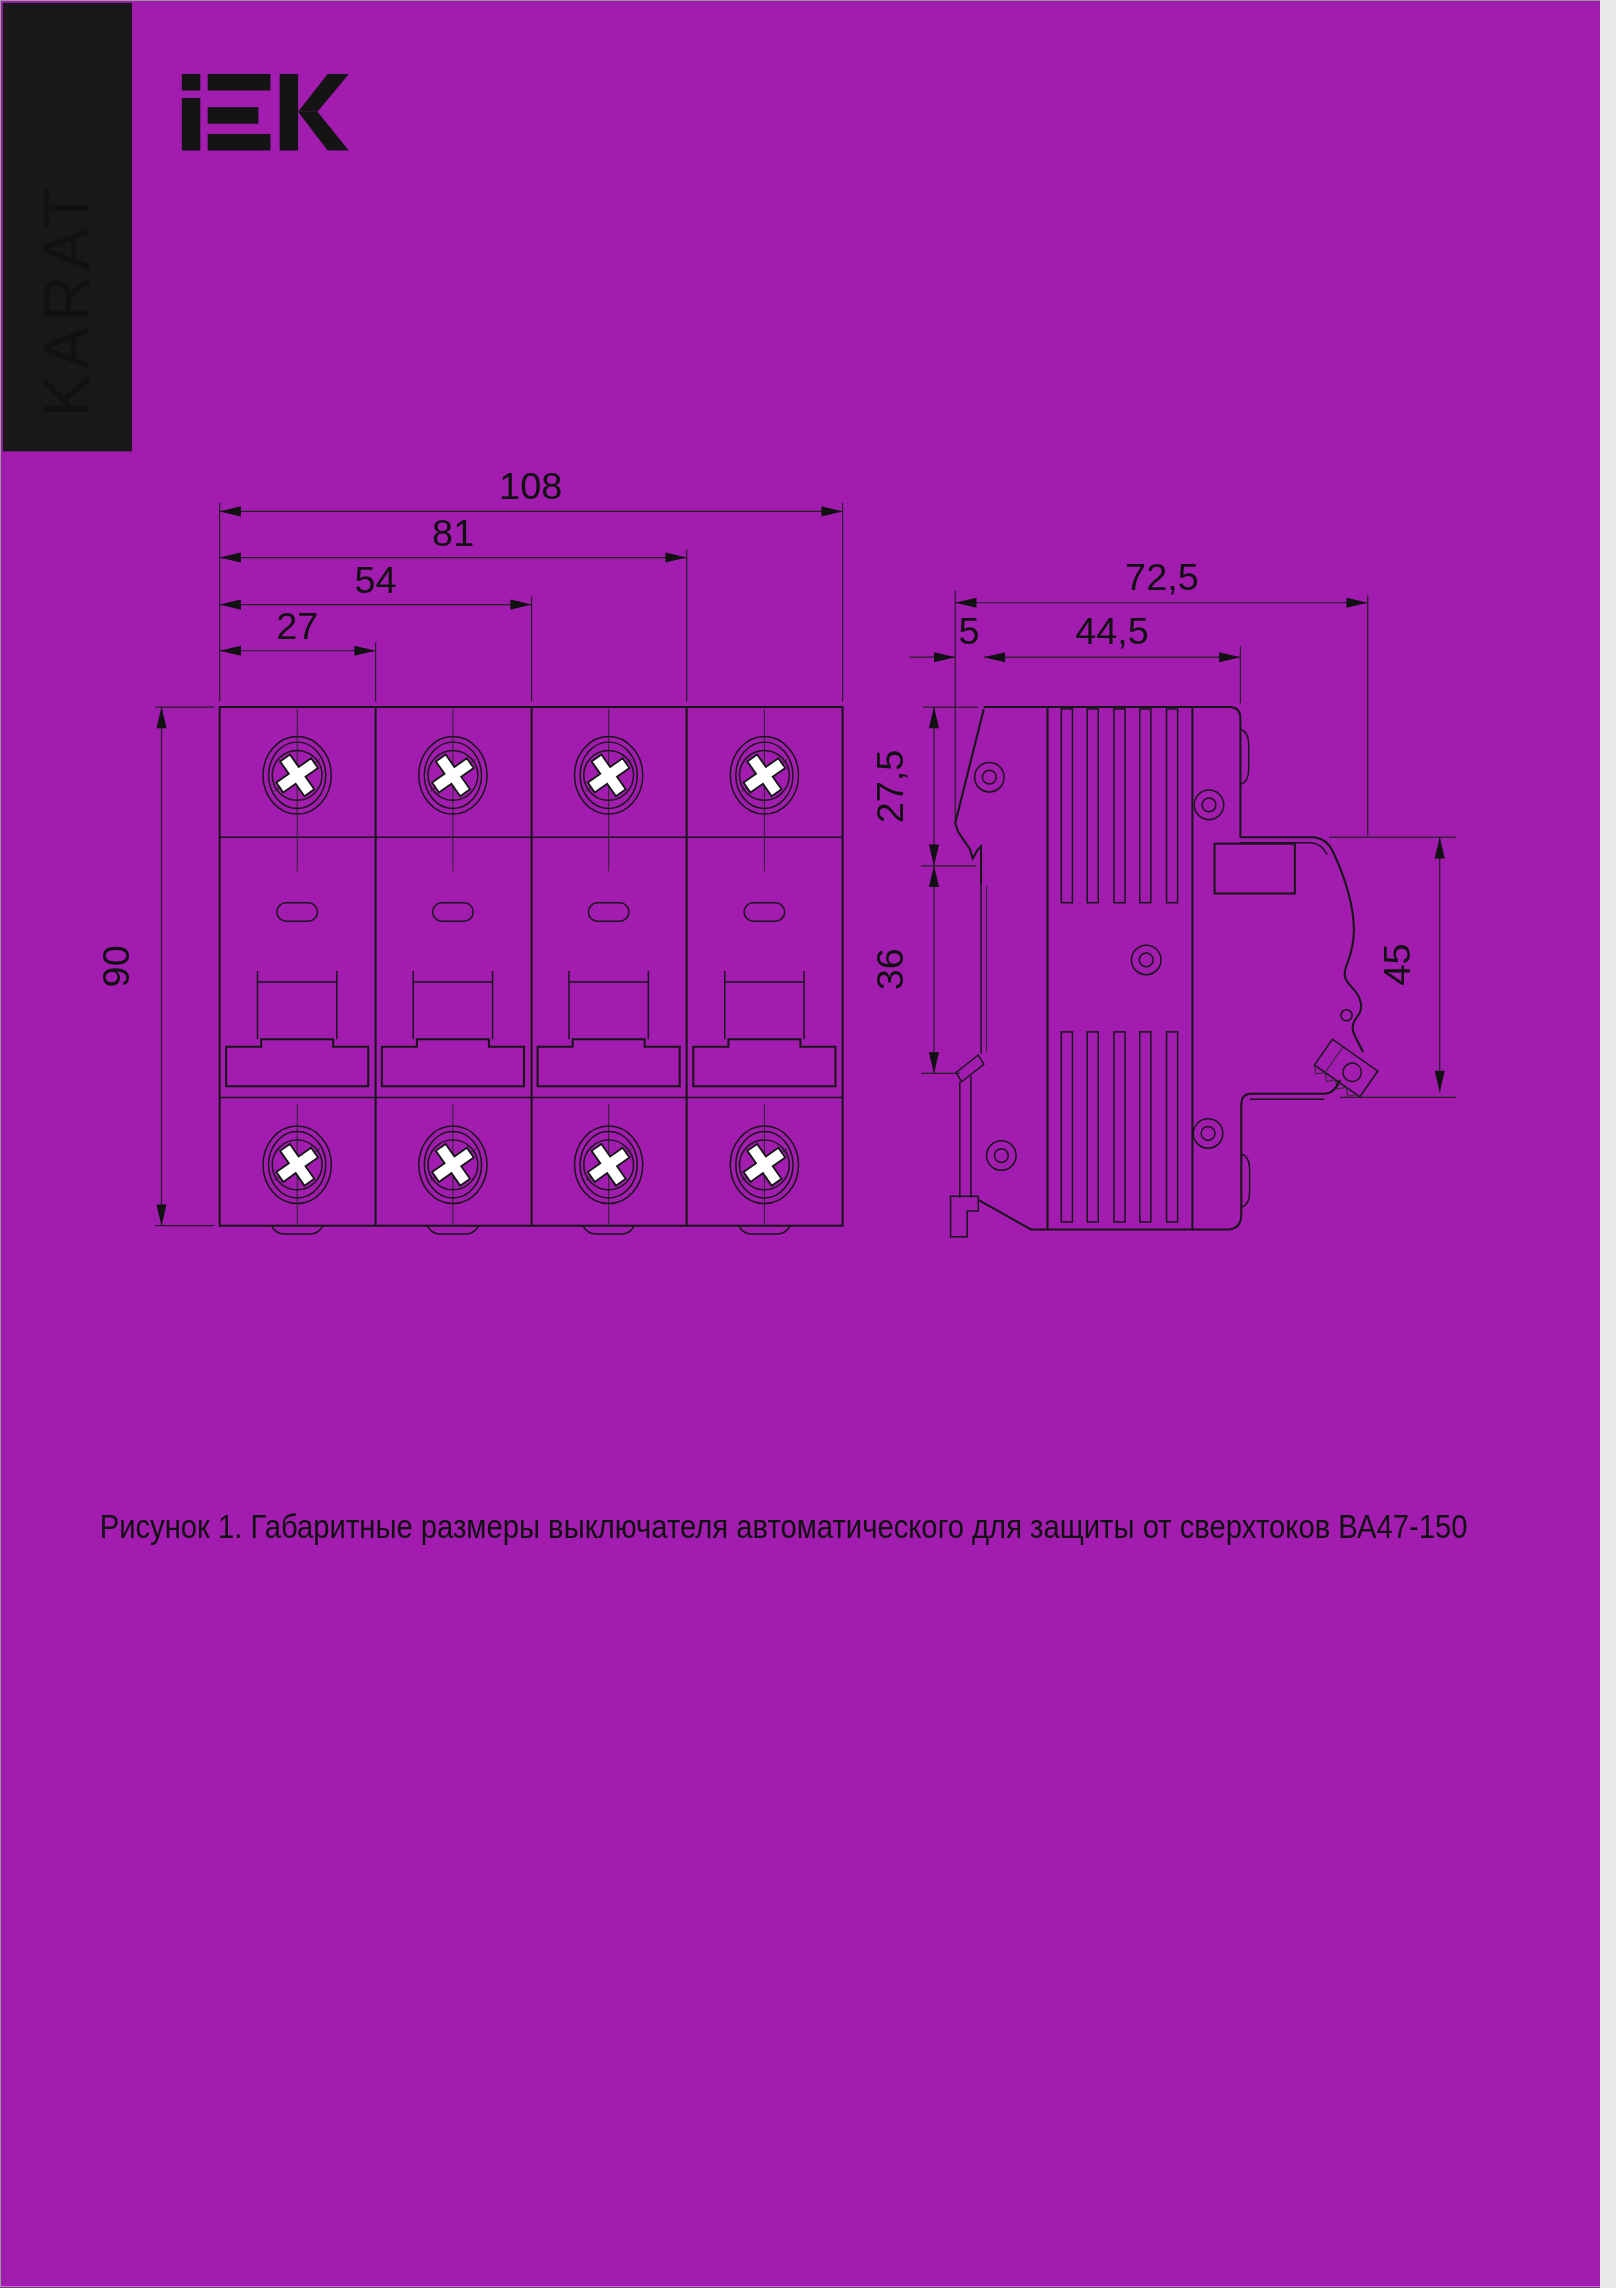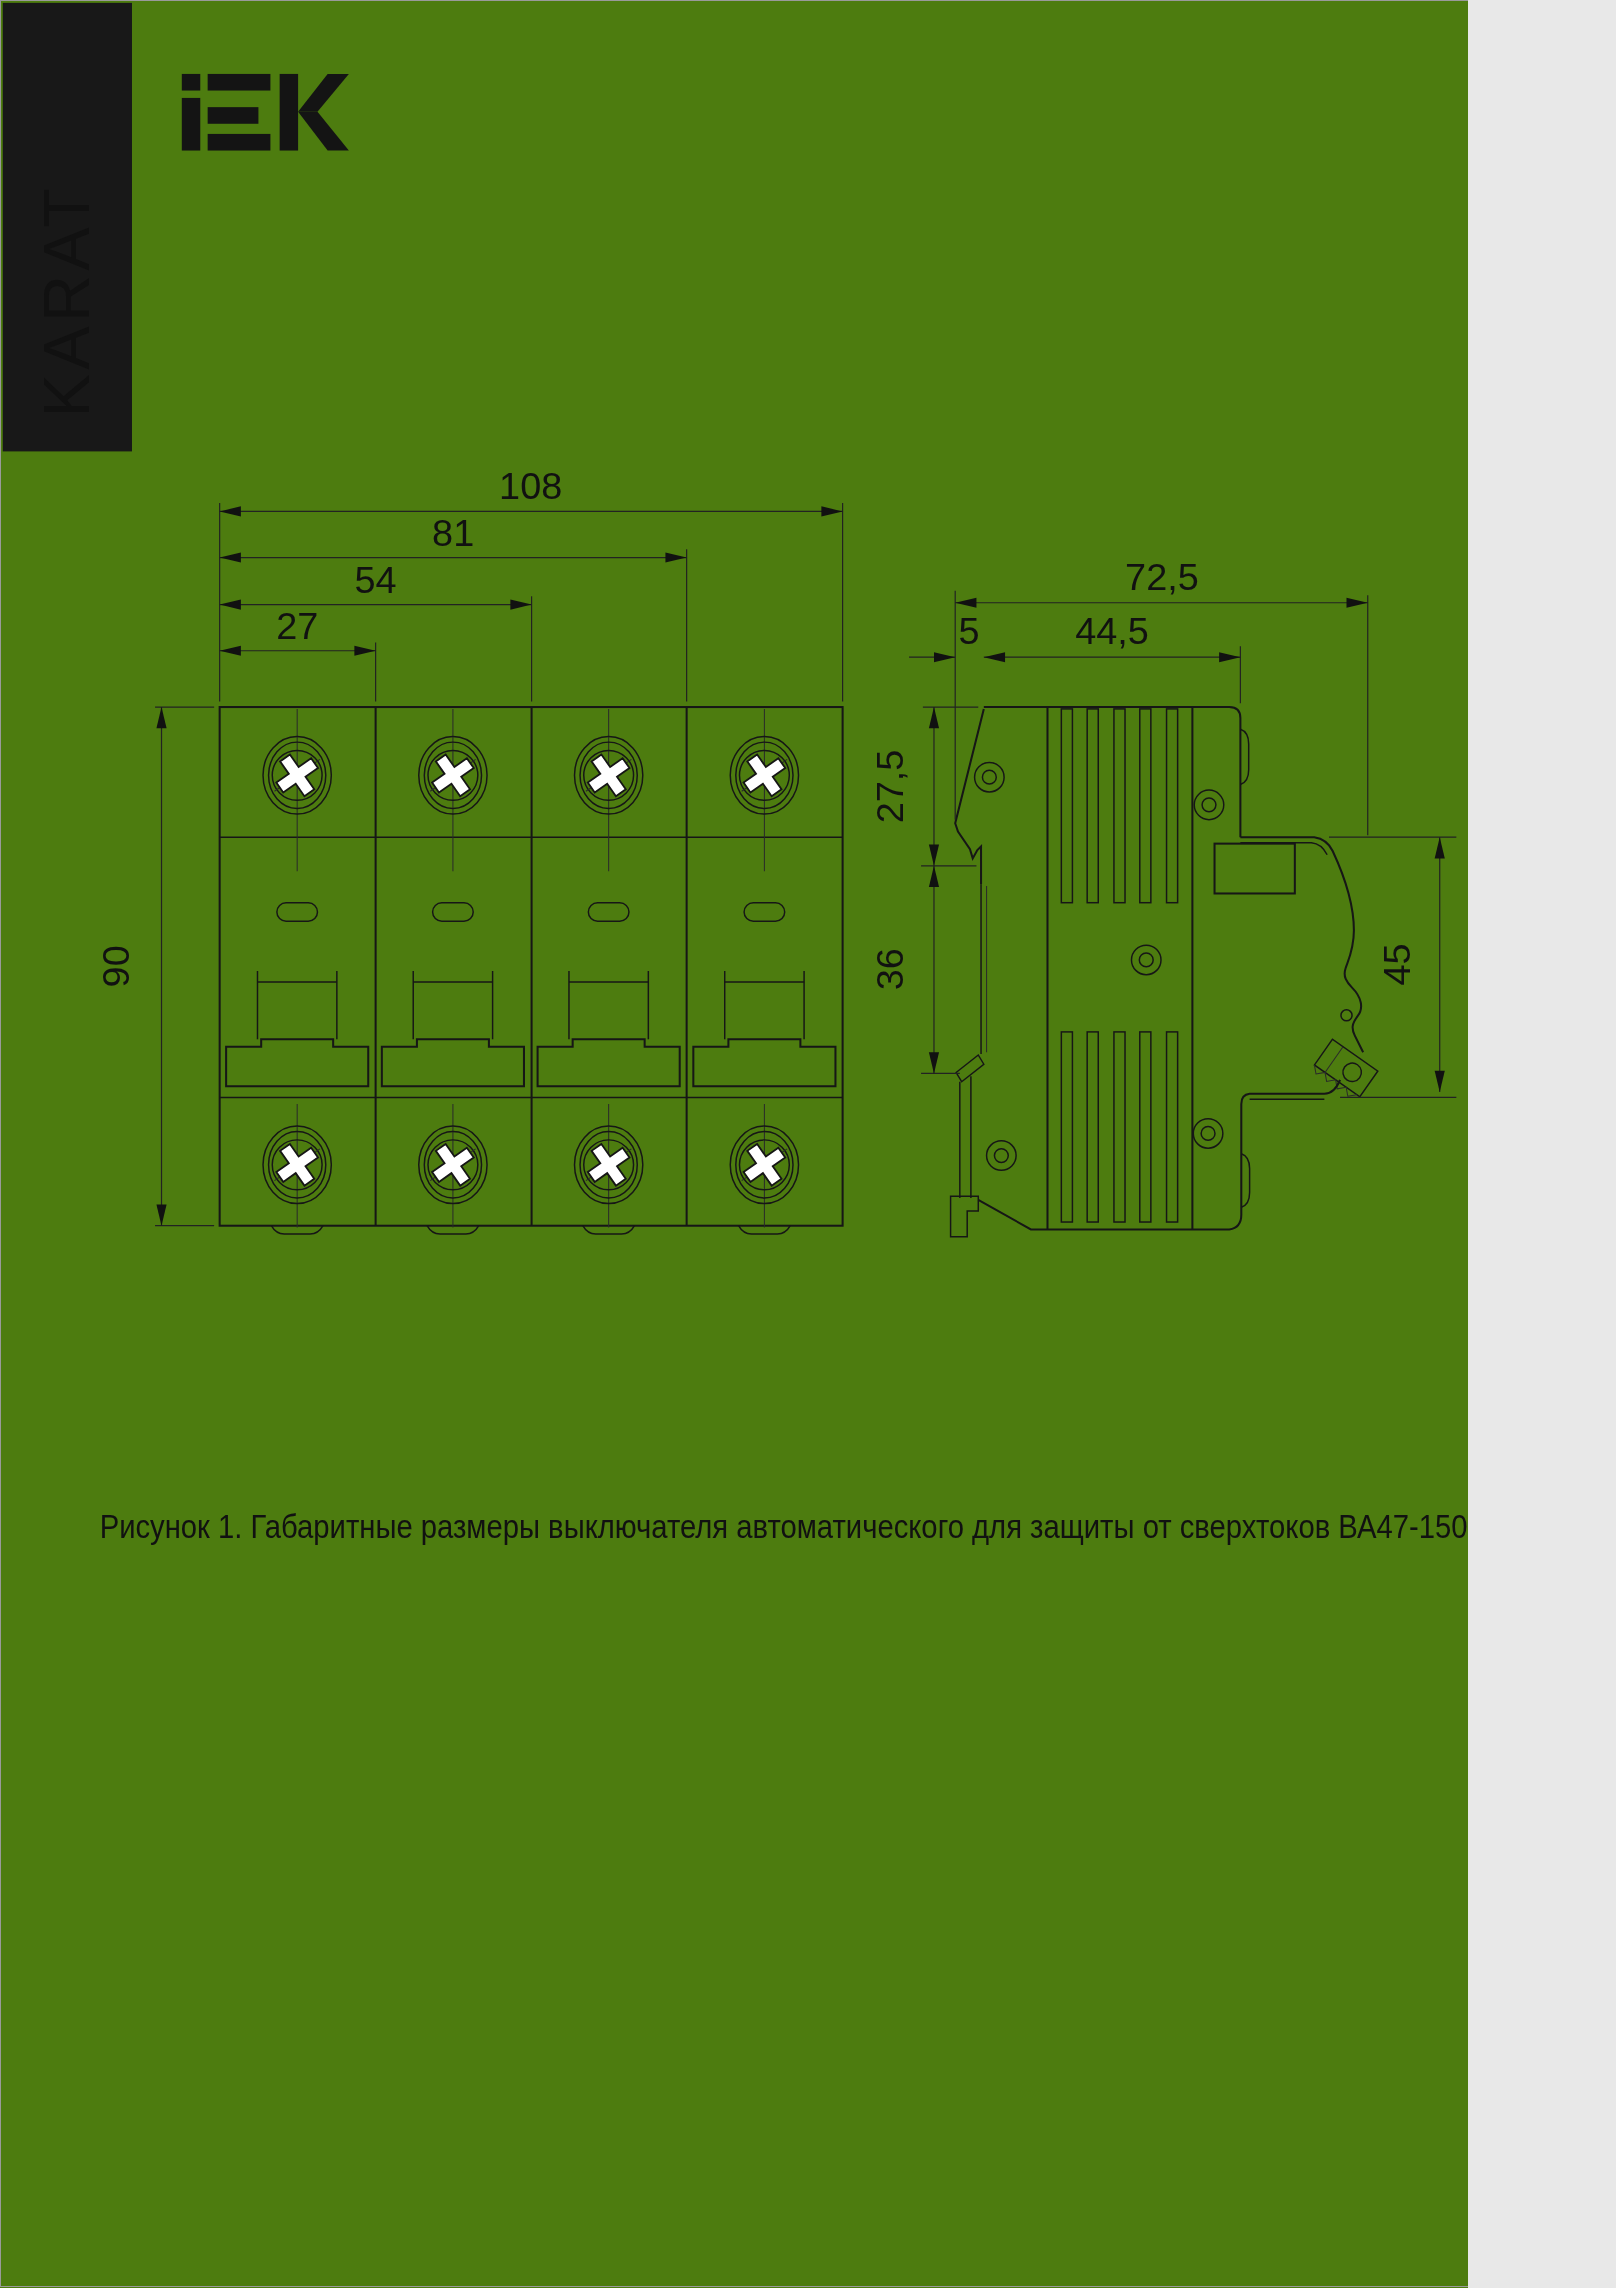--- a/index.html
+++ b/index.html
@@ -1,19 +1,19 @@
 <!DOCTYPE html>
 <html style="font-size:14.8px"><head>
 <meta charset="utf-8">
 <style>
   html,body{margin:0;padding:0;background:#e8e8e8;}
   .page{
     position:relative;
-    width:1468px;height:2289px;
-    background:#4d7c0f;
+    width:1600px;height:2289px;
+    background:#a21caf;
     font-family:"Liberation Sans", sans-serif;
     overflow:hidden;
     text-align:center;
   }
   .page-border{
     position:absolute;left:0;top:0;width:1614px;height:2287px;
     border:0.9px solid #9a9a9a;box-sizing:border-box;pointer-events:none;
   }
   svg{position:absolute;left:0;top:0;}
   svg text{font-family:"Liberation Sans", sans-serif;fill:#111;}

